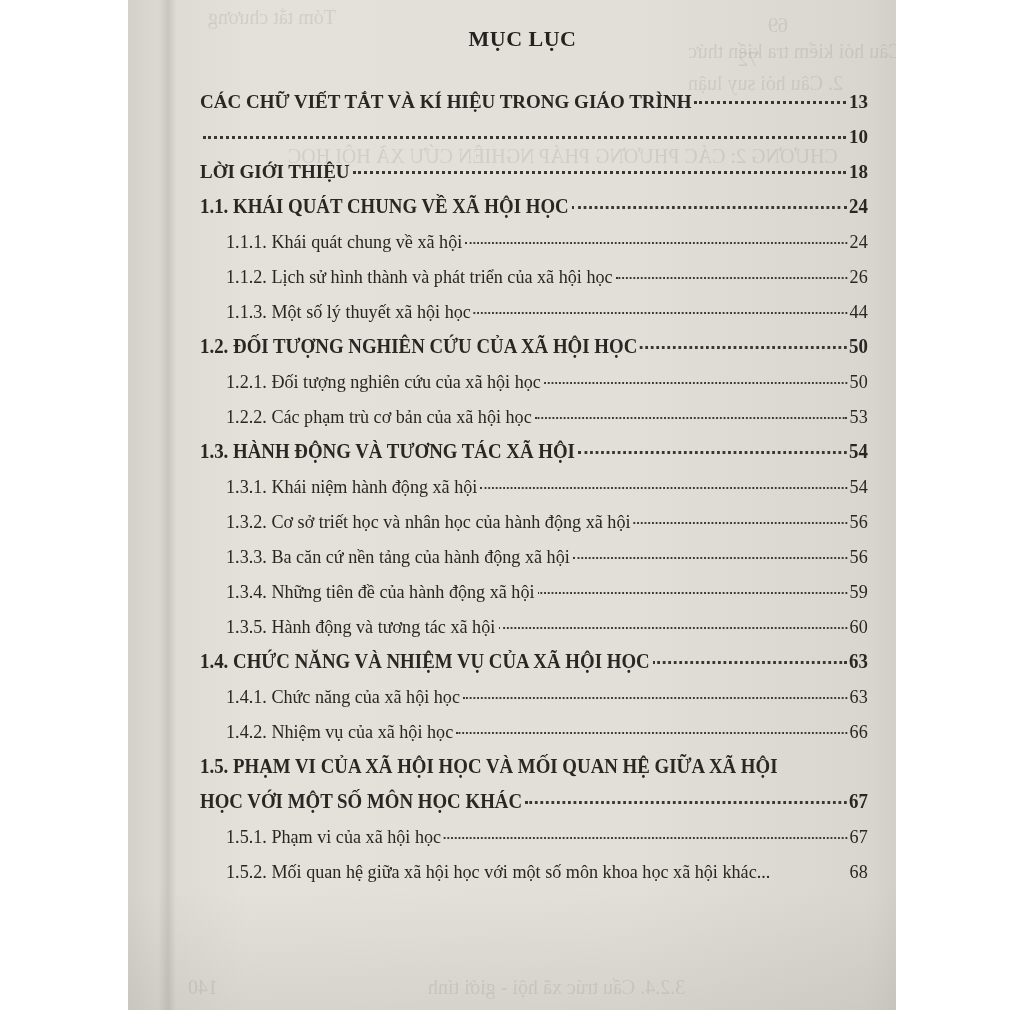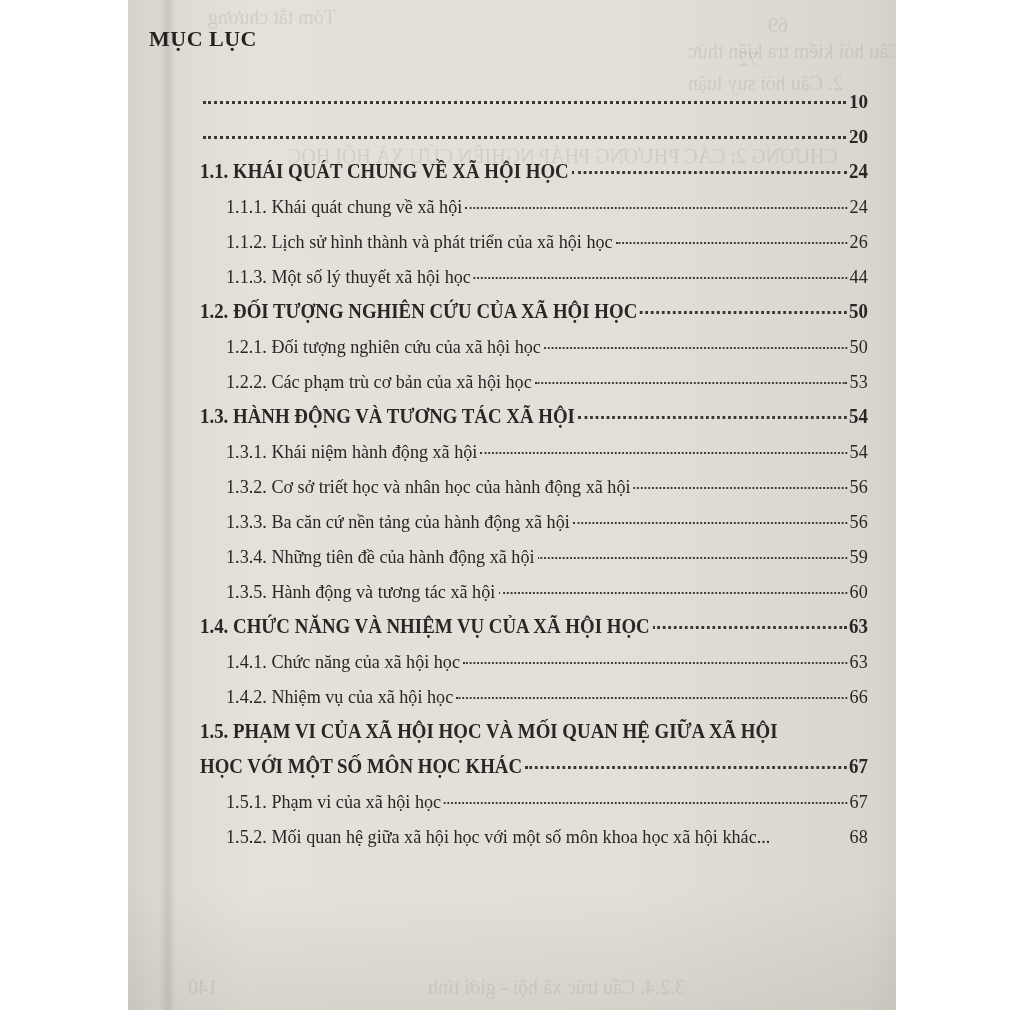--- a/index.html
+++ b/index.html
@@ -17,21 +17,21 @@
       content: ""; position: absolute; left: 0; right: 0; bottom: 0; height: 120px;
       background: linear-gradient(180deg, rgba(0,0,0,0) 0%, rgba(120,115,105,0.12) 100%);
       pointer-events: none;
     }
     .bleed {
       position: absolute; color: rgba(90,85,78,0.13); font-size: 20px;
       transform: scaleX(-1); white-space: nowrap; pointer-events: none;
     }
     .title {
       position: absolute; top: 26px; left: 0; width: 100%;
-      text-align: left; font-weight: bold; font-size: 22px; color: #262220;
+      text-align: center; font-weight: bold; font-size: 22px; color: #262220;
       letter-spacing: 0.5px; padding-left: 21px; box-sizing: border-box;
     }
     .toc {
       position: absolute; top: 84px; left: 72px; width: 668px;
     }
     .row {
       display: flex; align-items: baseline; height: 35px; line-height: 35px;
       color: #2a2624; white-space: nowrap;
     }
     .row.l1 { font-weight: bold; font-size: 20.5px; transform: scaleX(0.92); transform-origin: left; width: 726px; }
@@ -58,26 +58,32 @@
   <div class="bleed" style="top:48px; left:610px;">72</div>
   <div class="bleed" style="top:72px; left:560px;">2. Câu hỏi suy luận</div>
   <div class="bleed" style="top:145px; left:160px;">CHƯƠNG 2: CÁC PHƯƠNG PHÁP NGHIÊN CỨU XÃ HỘI HỌC</div>
   <div class="bleed" style="top:976px; left:300px;">3.2.4. Cấu trúc xã hội - giới tính</div>
   <div class="bleed" style="top:976px; left:60px;">140</div>
 
   <div class="title">MỤC LỤC</div>
 
   <div class="toc">
     <div class="row l0">
+      <span class="label">CÁC CHỮ VIẾT TẮT VÀ KÍ HIỆU TRONG GIÁO TRÌNH</span>
+      <span class="dots"></span>
+      <span class="page-num">13</span>
+    </div>
+    <div class="row l0">
       <span class="dots"></span>
       <span class="page-num">10</span>
     </div>
     <div class="row l0">
+      <span class="label">LỜI GIỚI THIỆU</span>
       <span class="dots"></span>
-      <span class="page-num">20</span>
+      <span class="page-num">18</span>
     </div>
     <div class="row l1">
       <span class="label">1.1. KHÁI QUÁT CHUNG VỀ XÃ HỘI HỌC</span>
       <span class="dots"></span>
       <span class="page-num">24</span>
     </div>
     <div class="row l2">
       <span class="label">1.1.1. Khái quát chung về xã hội</span>
       <span class="dots"></span>
       <span class="page-num">24</span>

